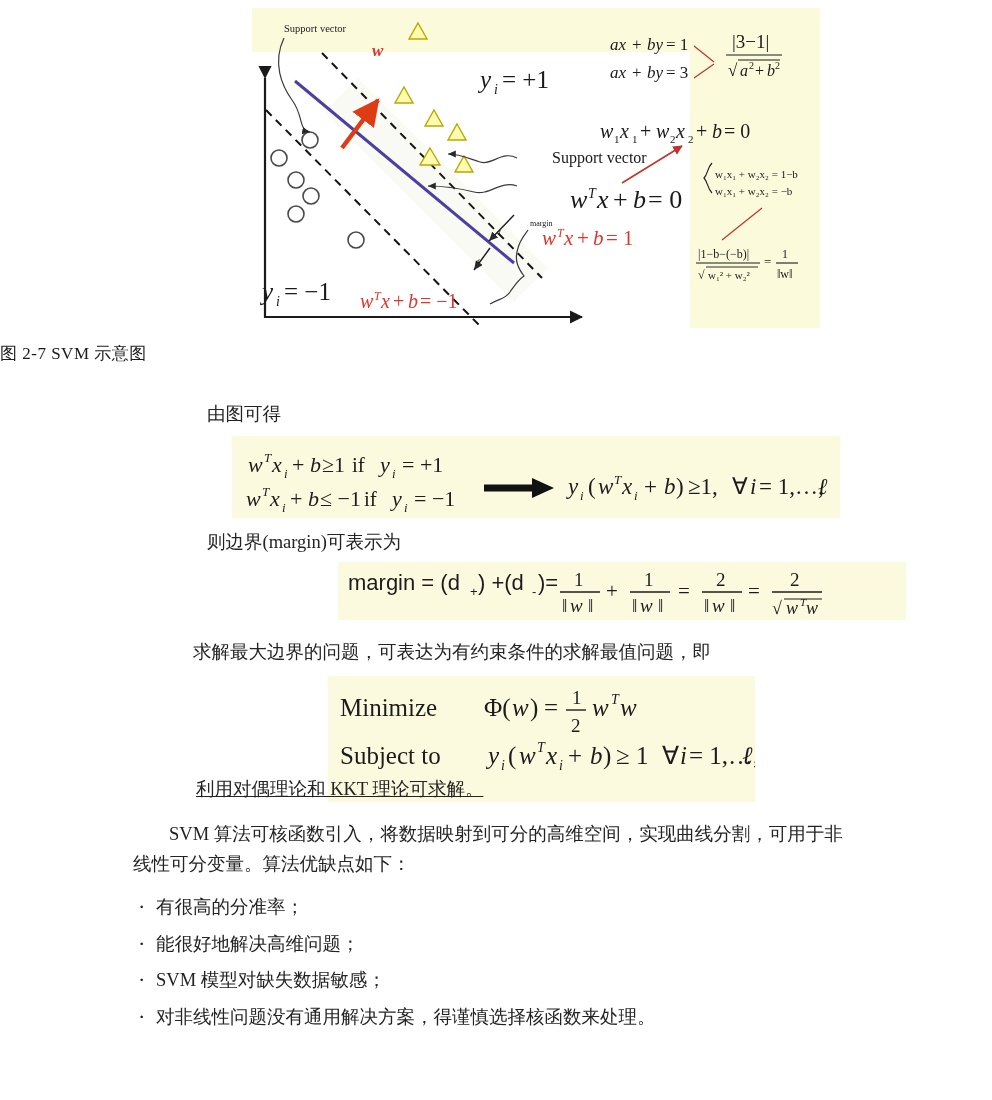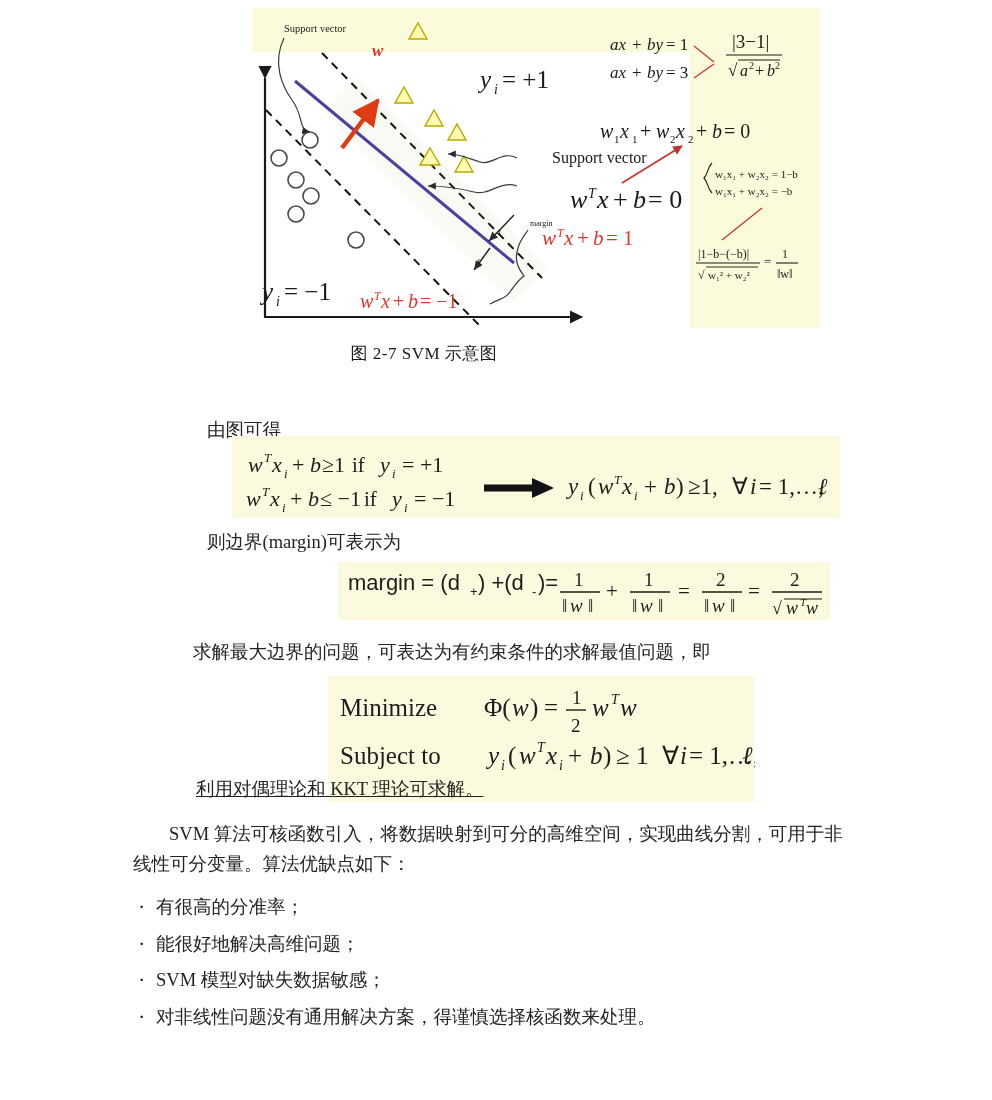--- a/index.html
+++ b/index.html
@@ -39,36 +39,35 @@
   .fig-svg {
     position: absolute;
     left: 0; top: 0;
   }
 
   
   .caption {
     position: absolute;
     left: 0; top: 342px;
     width: 848px;
-    text-align: center;
     font-size: 17px;
     letter-spacing: 0.5px;
     color: #1a1a1a;
   }
 
   
   .para {
     position: absolute;
     font-size: 18.5px;
     line-height: 1.55;
     color: #232323;
     white-space: nowrap;
   }
 
-  .t-byfig   { left: 207px; top: 400px; margin-top: 16px; }
+  .t-byfig   { left: 207px; top: 400px; }
   .t-margin  { left: 207px; top: 528px; text-align: center; }
   .t-solve   { left: 193px; top: 638px; }
   .t-kkt     { left: 196px; top: 775px; text-decoration: underline; }
 
   .blockpara {
     position: absolute;
     left: 133px;
     top: 820px;
     width: 725px;
     font-size: 18.5px;
@@ -104,21 +103,21 @@
     line-height: 1.25;
   }
 
   
   .eqblock {
     position: absolute;
     background: #fbfadf;
     overflow: hidden;
   }
   .eq1 { left: 232px; top: 436px; width: 608px; height: 82px; }
-  .eq2 { left: 338px; top: 562px; width: 492px; height: 58px; }
+  .eq2 { left: 338px; top: 562px; width: 568px; height: 58px; }
   .eq3 { left: 328px; top: 676px; width: 427px; height: 126px; }
 
   .mathsvg { display: block; }
 </style>
 </head>
 <body>
 
 <div class="figure-wrap">
   <div class="fig-topband"></div>
   <div class="fig-rightband"></div>

